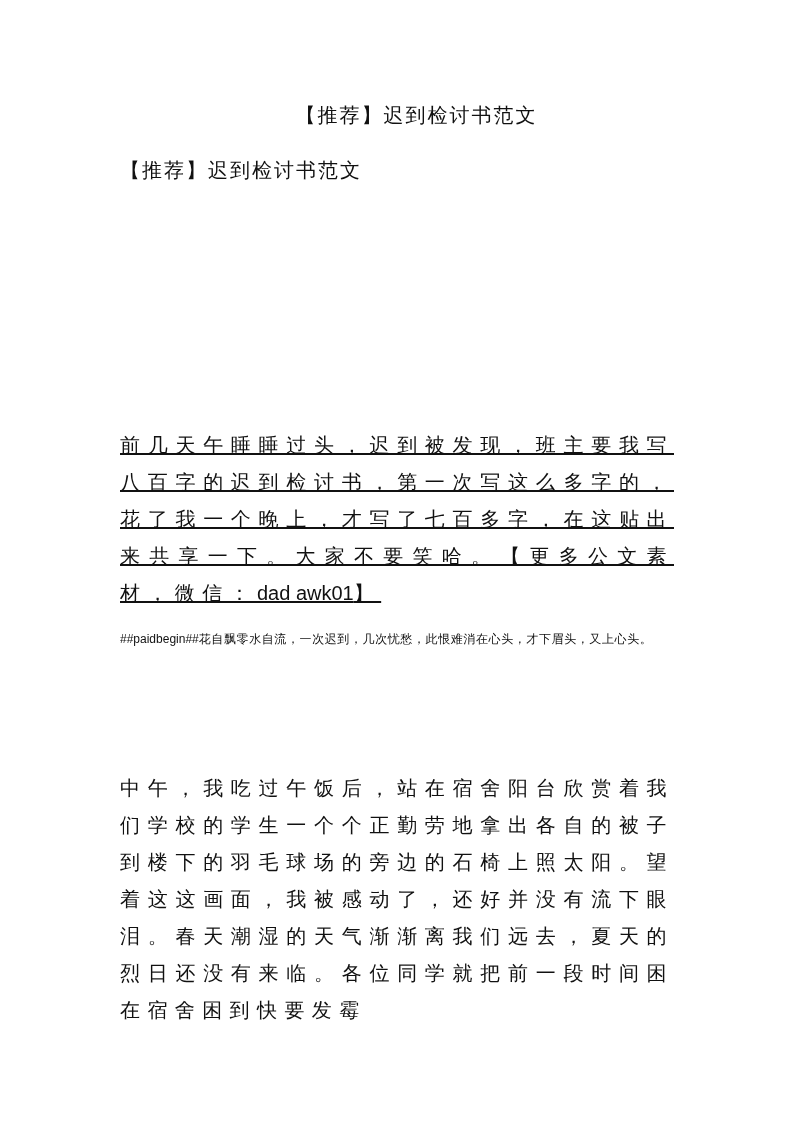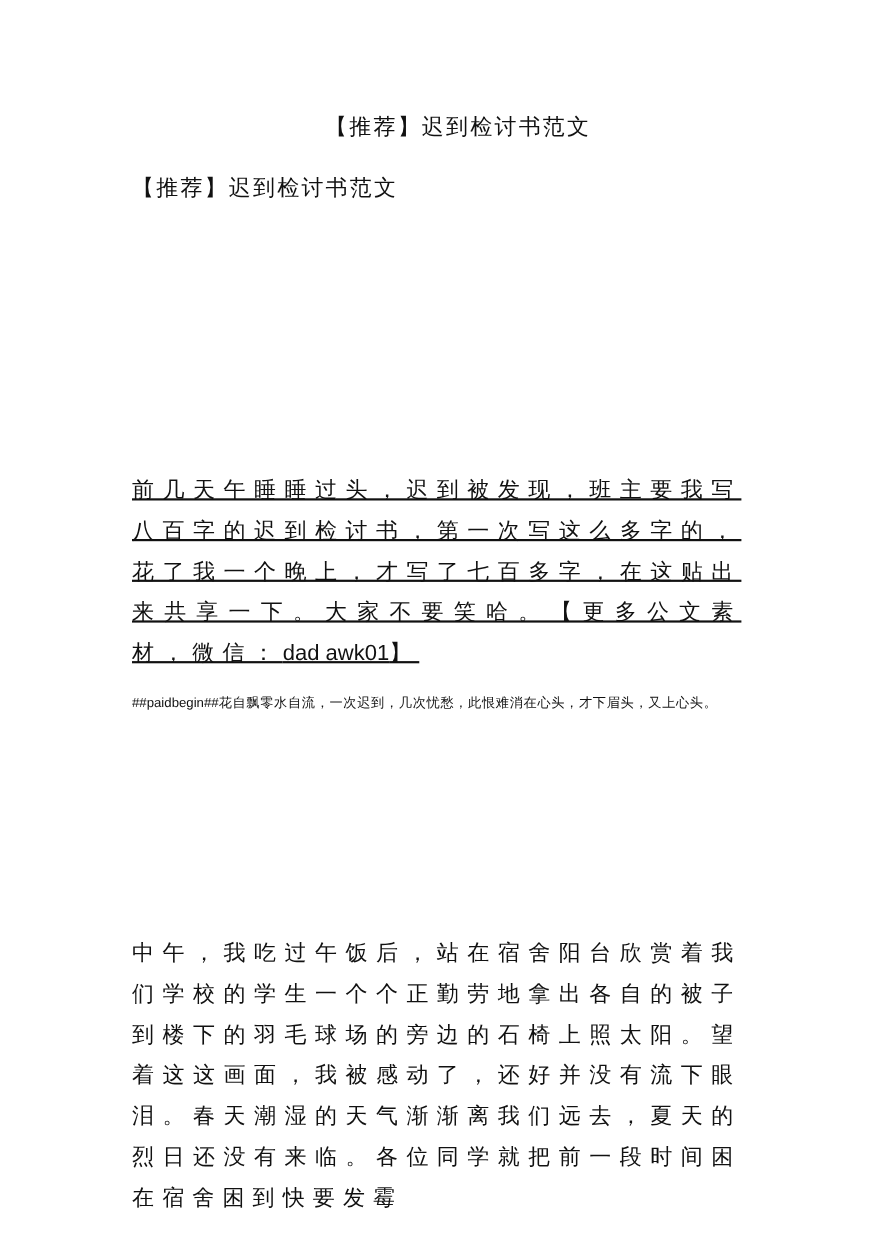--- a/index.html
+++ b/index.html
@@ -63,21 +63,21 @@
       font-size: 12px;
       line-height: 22px;
       letter-spacing: 0.6px;
       text-align: justify;
       text-align-last: left;
       word-break: break-all;
       margin-top: 21px;
     }
     .paid .marker { font-family: "Liberation Sans", sans-serif; letter-spacing: 0; }
     .p3 { top: 661px; }
-    .p4 { top: 849px; font-family: Liberation Serif, serif; }
+    .p4 { top: 770px; }
   </style>
 </head>
 <body>
 
 <div class="page">
 
   <div class="doc-title">【推荐】迟到检讨书范文</div>
 
   <div class="column subtitle">【推荐】迟到检讨书范文</div>
 

